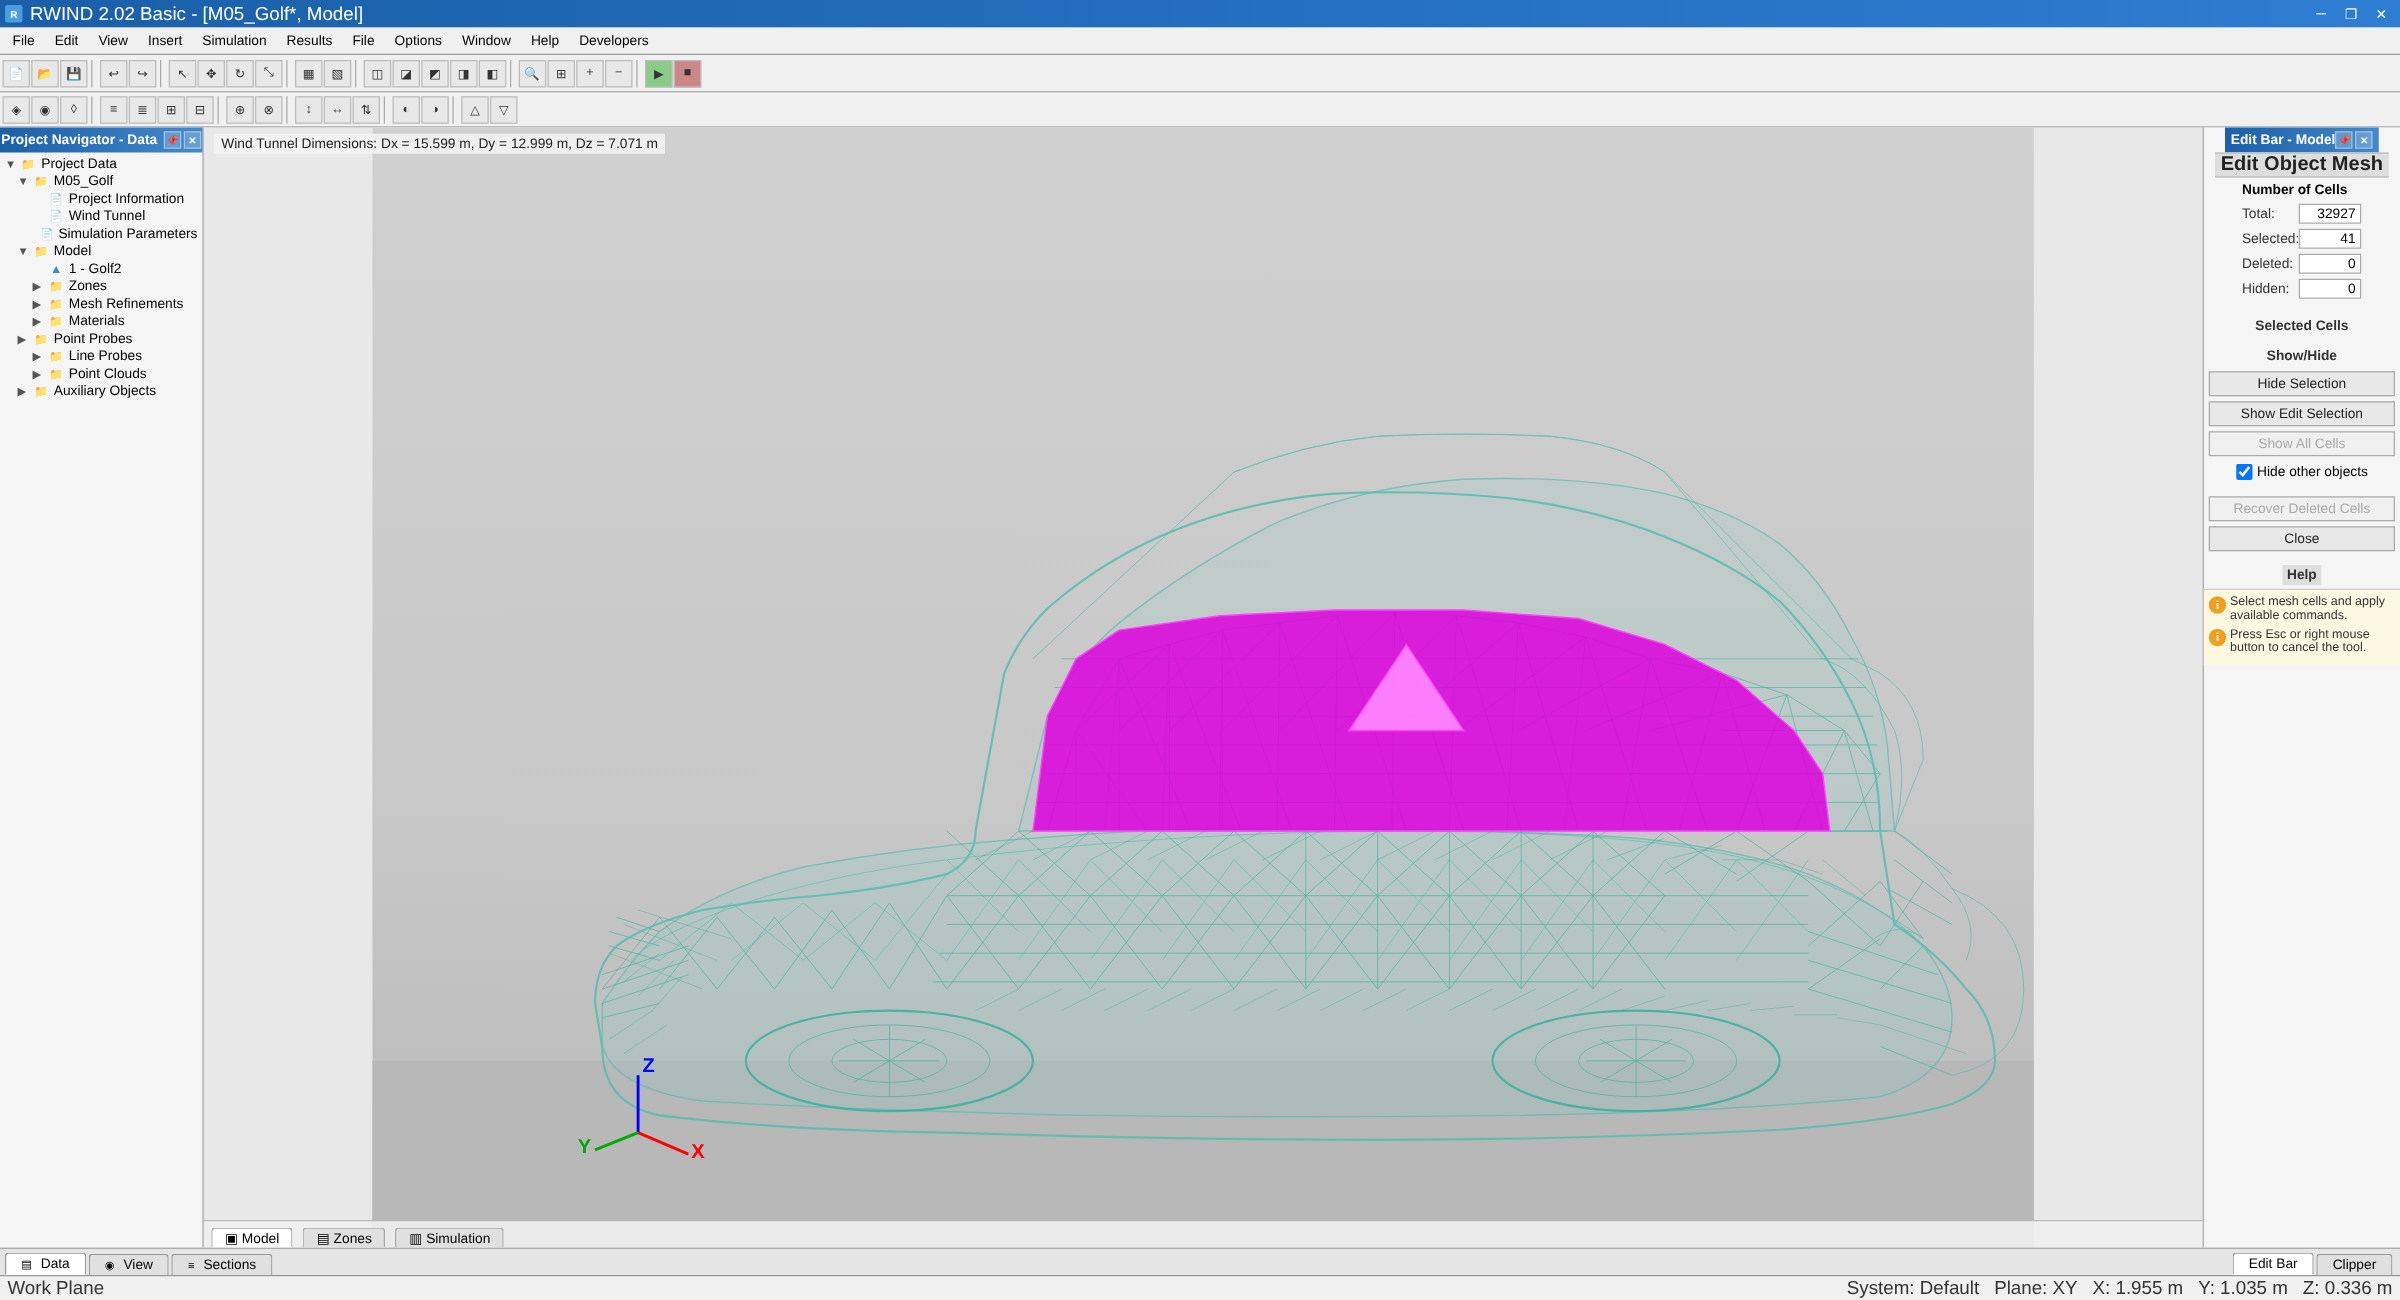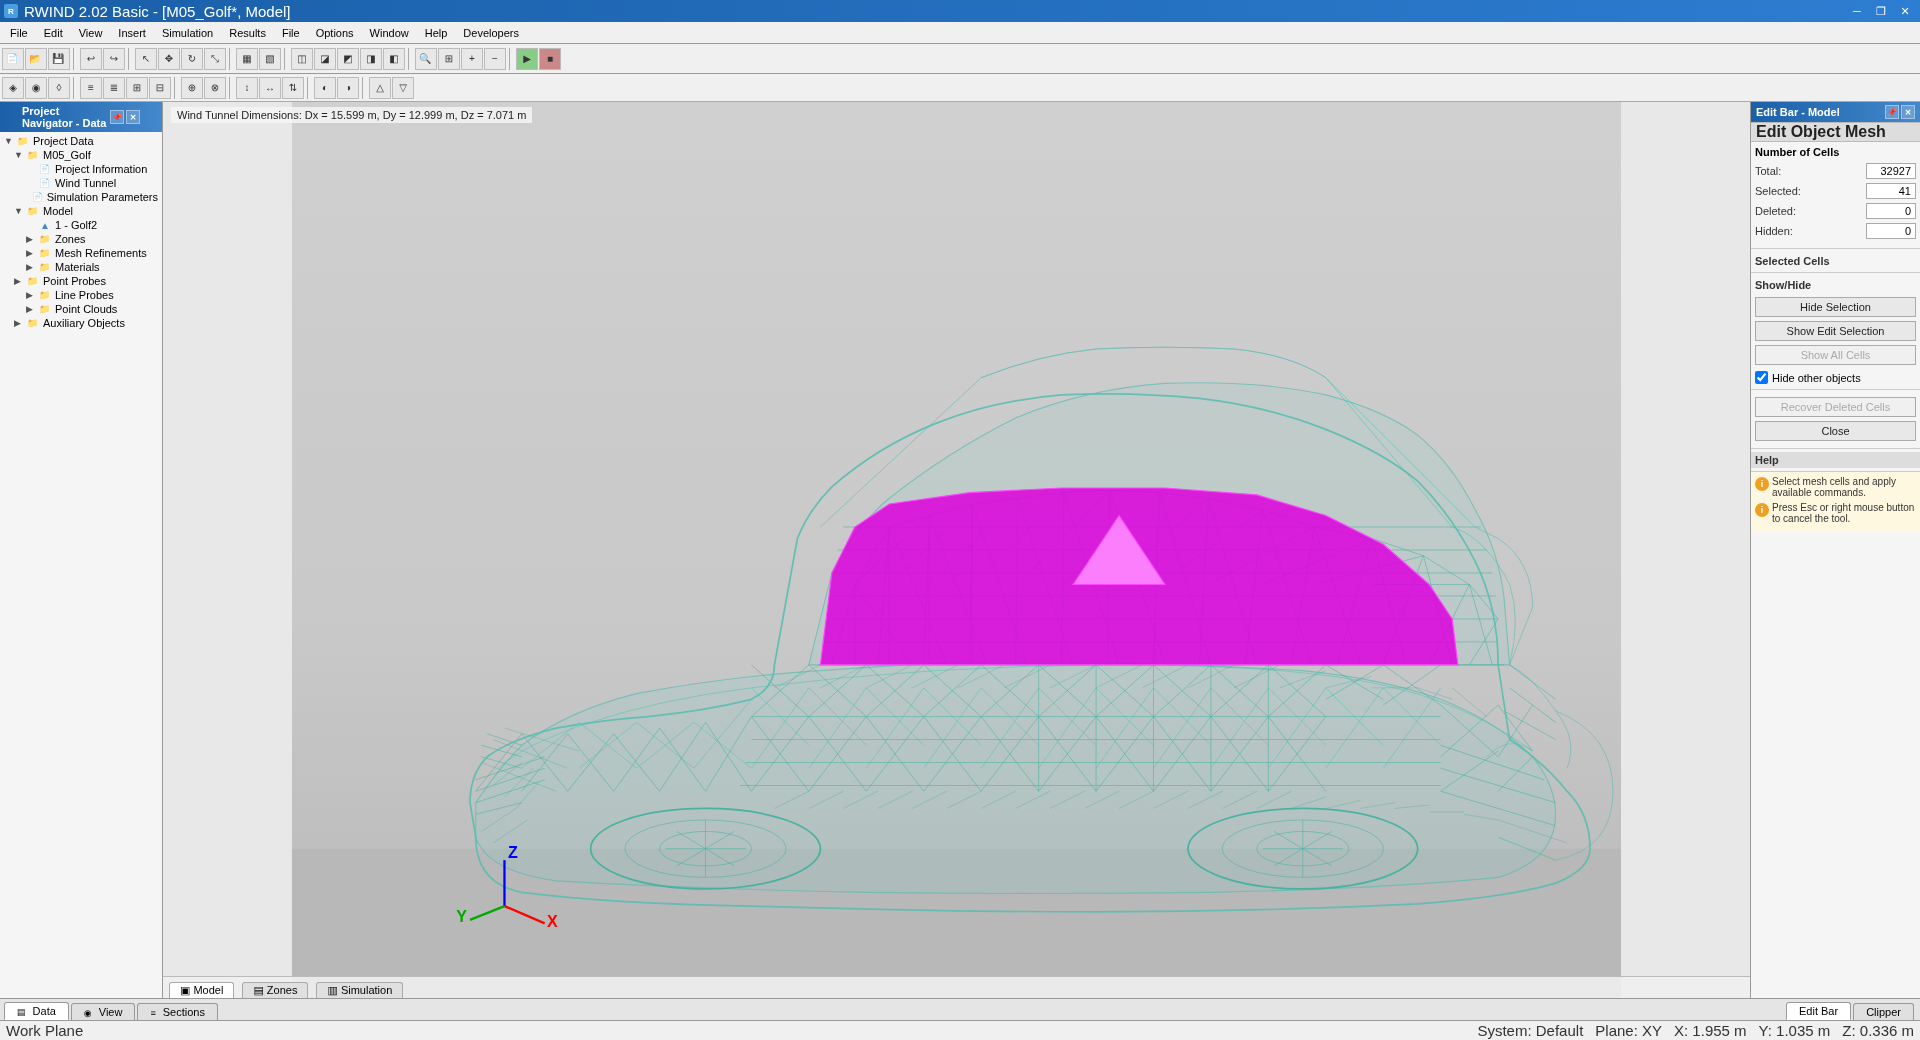--- a/index.html
+++ b/index.html
@@ -83,21 +83,21 @@
       background: #f5f5f5;
       border-right: 1px solid #999;
       display: flex;
       flex-direction: column;
     }
     .panel-header {
       background: linear-gradient(to right, #1a5fa8, #4488cc);
       color: white;
       font-size: 11px;
       font-weight: bold;
-      padding: 3px 22px;
+      padding: 3px 1px;
       display: flex;
       align-items: center;
       justify-content: space-between;
     }
     .panel-header-icons { display: flex; gap: 2px; }
     .panel-header-icon { width: 14px; height: 14px; background: rgba(255,255,255,0.2); border: 1px solid rgba(255,255,255,0.4); cursor: pointer; display: flex; align-items: center; justify-content: center; font-size: 8px; color: white; }
     .tree-container { flex: 1; overflow-y: auto; padding: 2px; }
     .tree-item {
       display: flex;
       align-items: center;
@@ -127,25 +127,26 @@
       background: rgba(245,245,245,0.85);
       padding: 2px 6px;
     }
     .viewport-canvas {
       width: 100%;
       height: 100%;
     }
 
     
     .right-panel {
-      width: 170px;
+      width: 158px;
       background: #f5f5f5;
       border-left: 1px solid #999;
       display: flex;
       flex-direction: column;
+      align-items: center;
     }
     .edit-bar-header {
       background: linear-gradient(to right, #1a5fa8, #4488cc);
       color: white;
       font-size: 11px;
       font-weight: bold;
       padding: 3px 5px;
       display: flex;
       justify-content: space-between;
       align-items: center;

